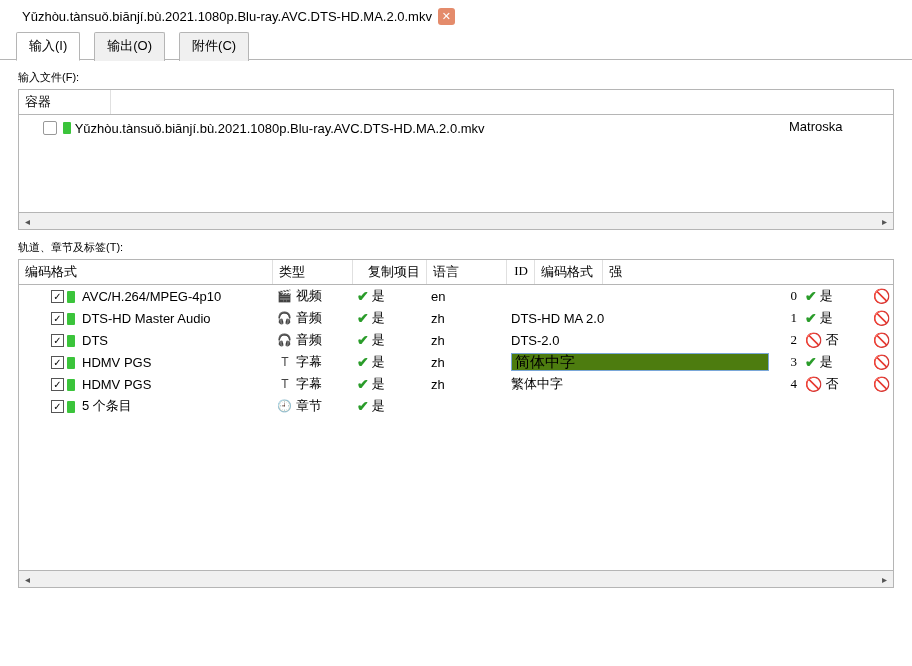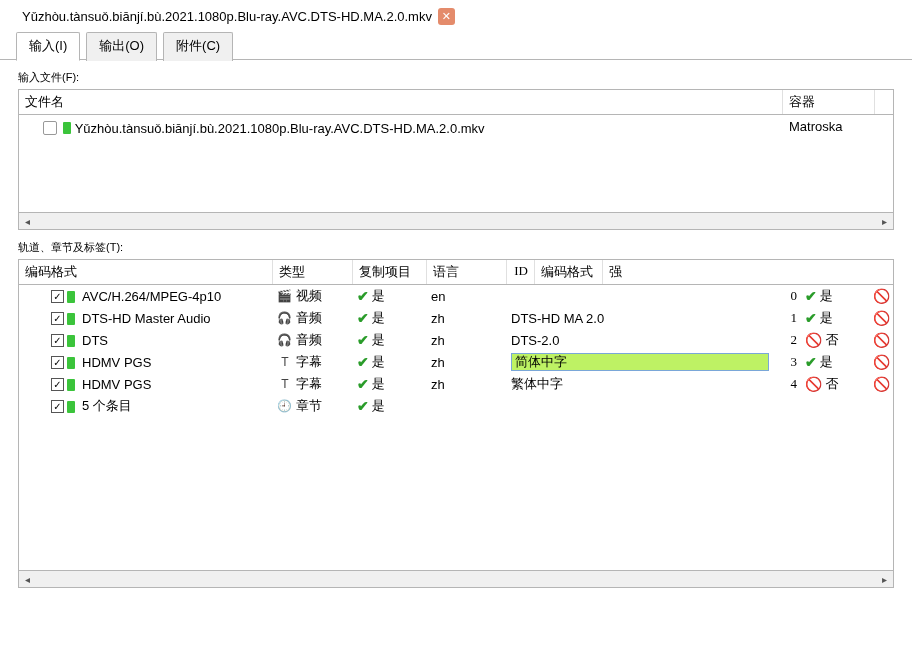--- a/index.html
+++ b/index.html
@@ -3,21 +3,21 @@
 <meta charset="utf-8">
 <style>
 * { box-sizing: border-box; margin: 0; padding: 0; }
 body { font-family: "Microsoft YaHei", "Segoe UI", sans-serif; font-size: 13px; background: #fff; color: #000; width: 912px; overflow: hidden; }
 
 .file-tab-bar { display: flex; align-items: center; padding: 6px 10px 4px 18px; }
 .file-tab { display: flex; align-items: center; gap: 6px; padding: 2px 4px; border-radius: 3px; }
 .file-tab-label { font-size: 13px; }
 .file-tab-close { width: 17px; height: 17px; background: #e48b6b; border-radius: 3px; color: #fff; display: flex; align-items: center; justify-content: center; font-size: 11px; line-height: 1; cursor: pointer; }
 
-.tab-row { display: flex; border-bottom: 1px solid #b5b5b5; padding-left: 16px; gap: 4px; }
+.tab-row { display: flex; border-bottom: 1px solid #b5b5b5; padding-left: 16px; gap: 12px; }
 .main-tab { padding: 4px 12px 5px 12px; border: 1px solid #b5b5b5; border-bottom: none; margin-right: 2px; margin-bottom: -1px; background: #f0f0f0; border-top-left-radius: 2px; border-top-right-radius: 2px; cursor: pointer; font-size: 13px; position: relative; top: 1px; }
 .main-tab.active { background: #fff; border-bottom: 1px solid #fff; }
 
 .section-label { padding: 10px 0 4px 18px; font-size: 11px; }
 
 .file-table-wrap, .track-table-wrap { margin: 0 18px; }
 .table-header { display: flex; border: 1px solid #b5b5b5; background: #fff; }
 .table-header .th { padding: 3px 6px; border-right: 1px solid #e0e0e0; font-size: 13px; white-space: nowrap; overflow: hidden; }
 .table-header .th:last-child { border-right: none; }
 
@@ -33,25 +33,25 @@
 
 .track-body { border: 1px solid #b5b5b5; border-top: none; height: 286px; background: #fff; overflow: hidden; }
 .track-row { display: flex; padding: 1px 0; align-items: center; }
 .track-cell { padding: 1px 4px; font-size: 13px; white-space: nowrap; overflow: hidden; display: flex; align-items: center; gap: 3px; }
 
 .chk { width: 13px; height: 13px; border: 1px solid #555; display: inline-flex; align-items: center; justify-content: center; font-size: 10px; color: #000; background: #fff; cursor: pointer; }
 .type-icon { width: 16px; height: 14px; display: inline-flex; align-items: center; justify-content: center; font-size: 12px; color: #444; }
 .check-yes { color: #2a9c2a; font-size: 14px; font-weight: bold; }
 .no-icon { color: #d22; font-size: 14px; font-weight: bold; }
 
-.name-edit { border: 1px solid #7aa7d8; background: #bef264; padding: 0 3px; height: 18px; line-height: 18px; width: 100%; font-family: inherit; font-size: 13px; }
+.name-edit { border: 1px solid #7aa7d8; background: #4d7c0f; padding: 0 3px; height: 18px; line-height: 18px; width: 100%; font-family: inherit; font-size: 15px; }
 
 .col-fmt { flex: 0 0 254px; }
 .col-type { flex: 0 0 80px; }
-.col-copy { flex: 0 0 74px; }
+.col-copy { flex: 0 0 74px; text-align: right; }
 .col-lang { flex: 0 0 80px; }
 .col-name { flex: 0 0 266px; }
 .col-id { flex: 0 0 28px; text-align: right; font-family: Liberation Serif, serif; }
 .col-def { flex: 0 0 68px; }
 .col-rest { flex: 1 1 auto; }
 
 .col-file-name { flex: 0 0 764px; }
 .col-container { flex: 0 0 92px; }
 .col-file-rest { flex: 1 1 auto; }
 
@@ -70,21 +70,20 @@
 <div class="tab-row">
   <div class="main-tab active"><span class="main-tab-label">输入(I)</span></div>
   <div class="main-tab"><span class="main-tab-label">输出(O)</span></div>
   <div class="main-tab"><span class="main-tab-label">附件(C)</span></div>
 </div>
 
 <div class="section-label">输入文件(F):</div>
 
 <div class="file-table-wrap">
   <div class="table-header">
-    <div class="th col-file-name">文件名</div>
     <div class="th col-container">容器</div>
     <div class="th col-file-rest th-right-cut"></div>
   </div>
   <div class="file-body" id="file-body">
       <div class="file-row">
         <div class="file-cell col-file-name" style="padding-left:24px;"><span class="file-icon"></span> <span class="green-dot"></span><span>Yǔzhòu.tànsuǒ.biānjí.bù.2021.1080p.Blu-ray.AVC.DTS-HD.MA.2.0.mkv</span></div>
         <div class="file-cell col-container">Matroska</div>
         <div class="file-cell col-file-rest"></div>
       </div>
     </div>

